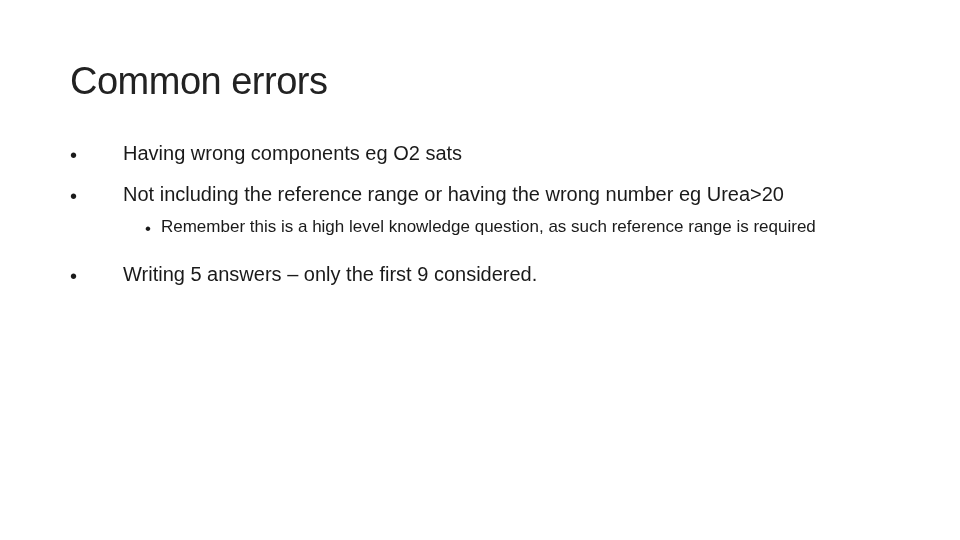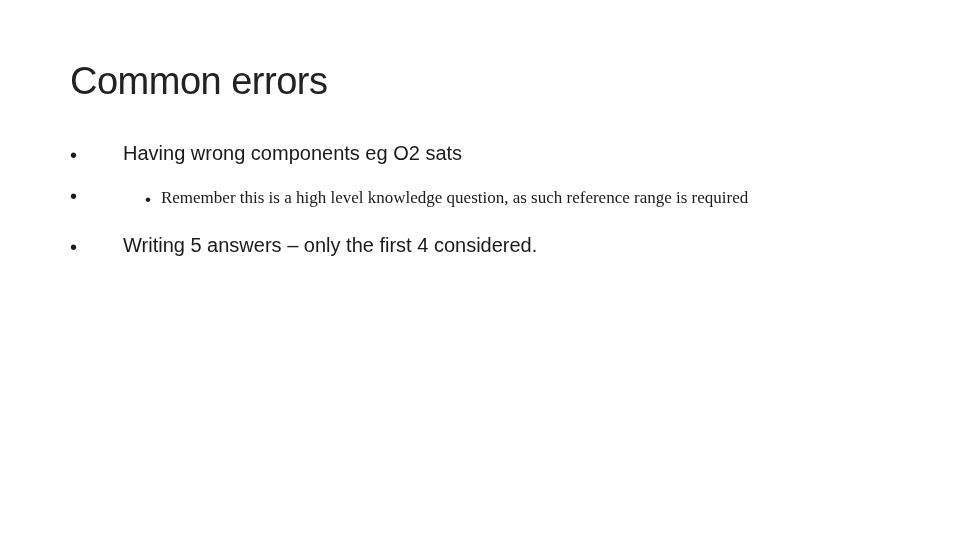--- a/index.html
+++ b/index.html
@@ -75,21 +75,20 @@
     }
 
     .sub-bullet-item .sub-bullet {
       margin-right: 10px;
       flex-shrink: 0;
       margin-top: 2px;
     }
 
     .sub-bullet-item .sub-text {
       flex: 1;
-      font-family: Liberation Serif, serif;
     }
 
     .bullet-item.last {
       margin-top: 4px;
     }
   </style>
 </head>
 <body>
 
 <div class="slide">
@@ -98,28 +97,29 @@
   <div class="content">
 
     <div class="bullet-item">
       <span class="bullet">•</span>
       <span class="text">Having wrong components eg O2 sats</span>
     </div>
 
     <div class="bullet-item">
       <span class="bullet">•</span>
       <div class="text">
+        <span>Not including the reference range or having the wrong number eg Urea&gt;20</span>
         <div class="sub-bullets">
           <div class="sub-bullet-item">
             <span class="sub-bullet">•</span>
             <span class="sub-text">Remember this is a high level knowledge question, as such reference range is required</span>
           </div>
         </div>
       </div>
     </div>
 
     <div class="bullet-item last">
       <span class="bullet">•</span>
-      <span class="text">Writing 5 answers – only the first 4 considered.</span>
+      <span class="text">Writing 5 answers – only the first 9 considered.</span>
     </div>
 
   </div>
 </div>
 
 </body></html>

